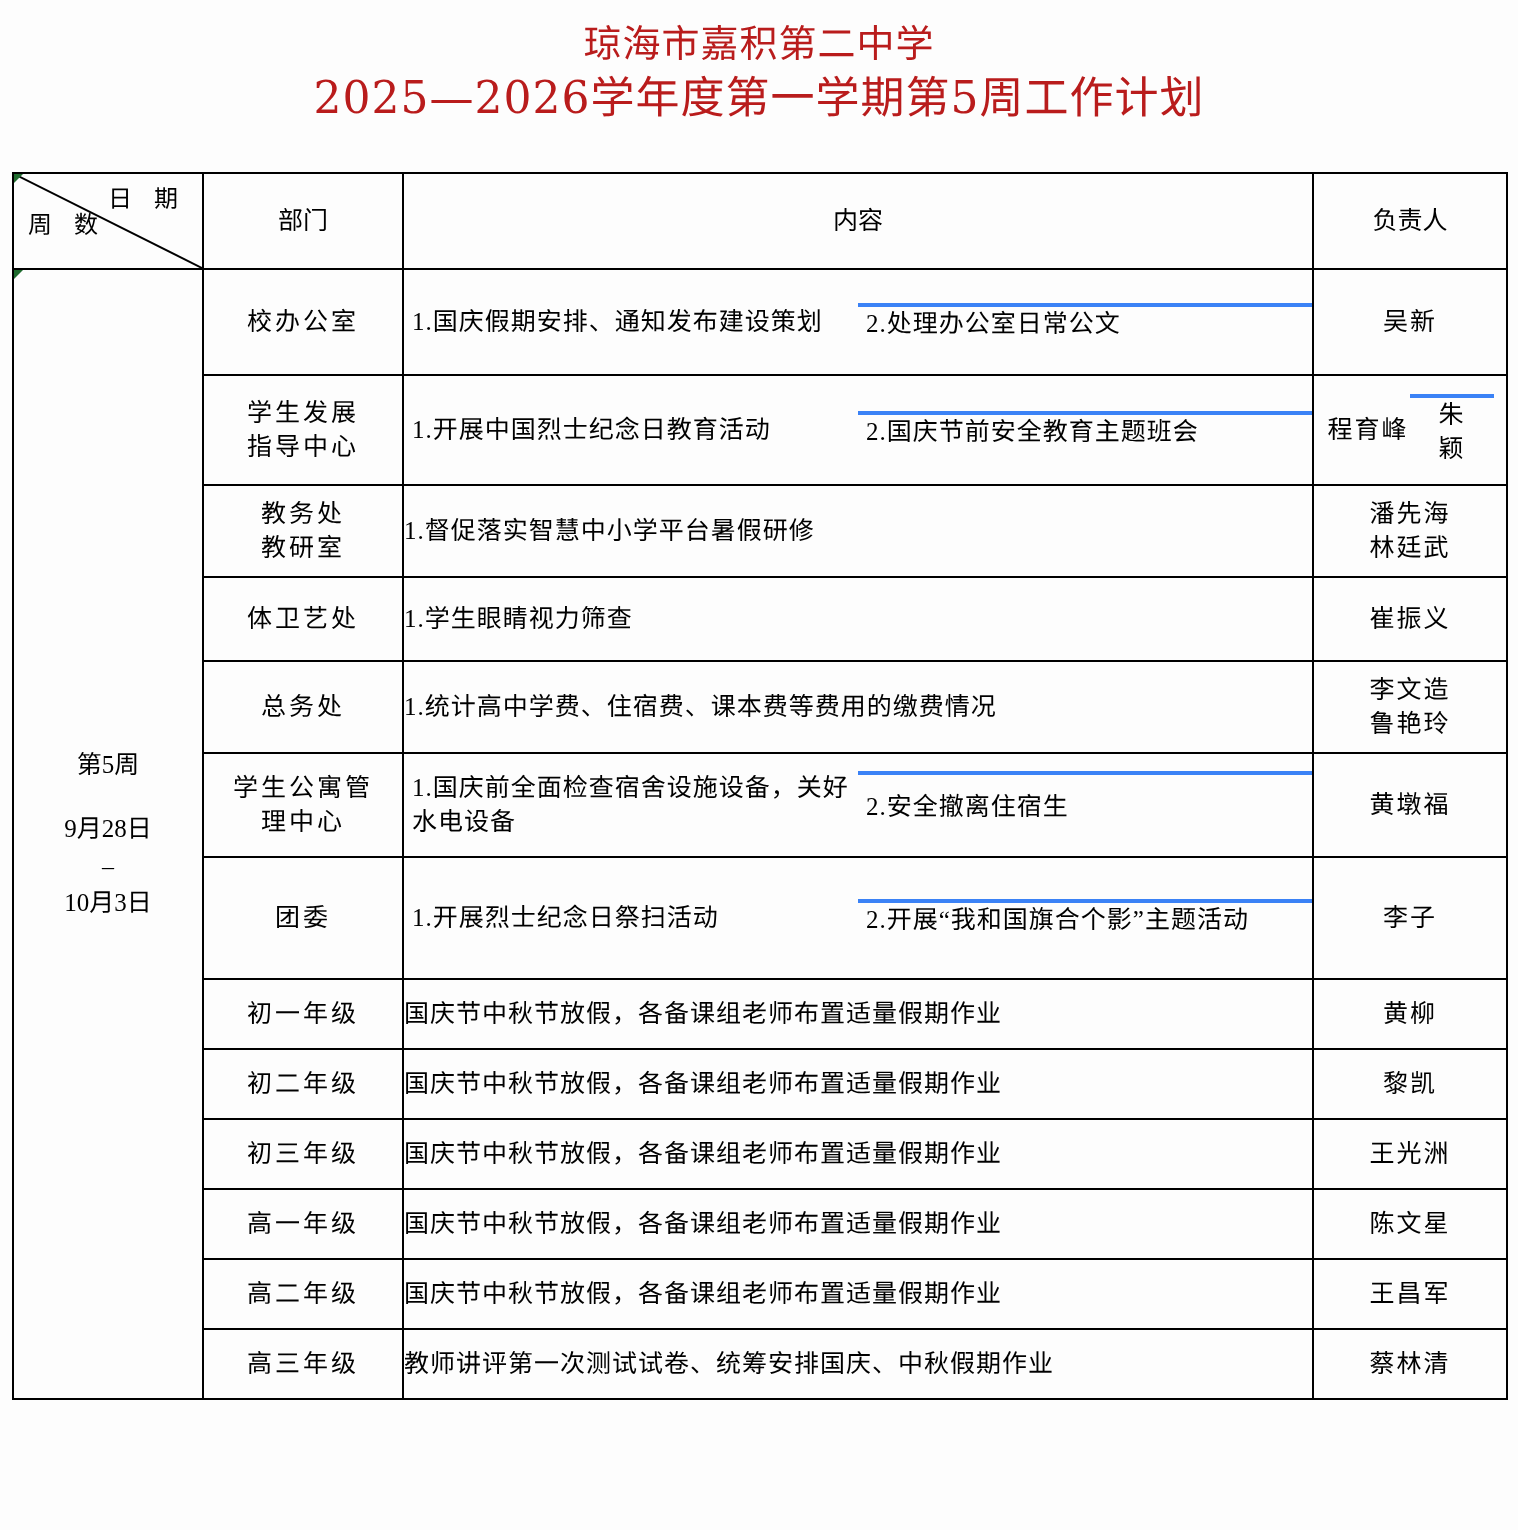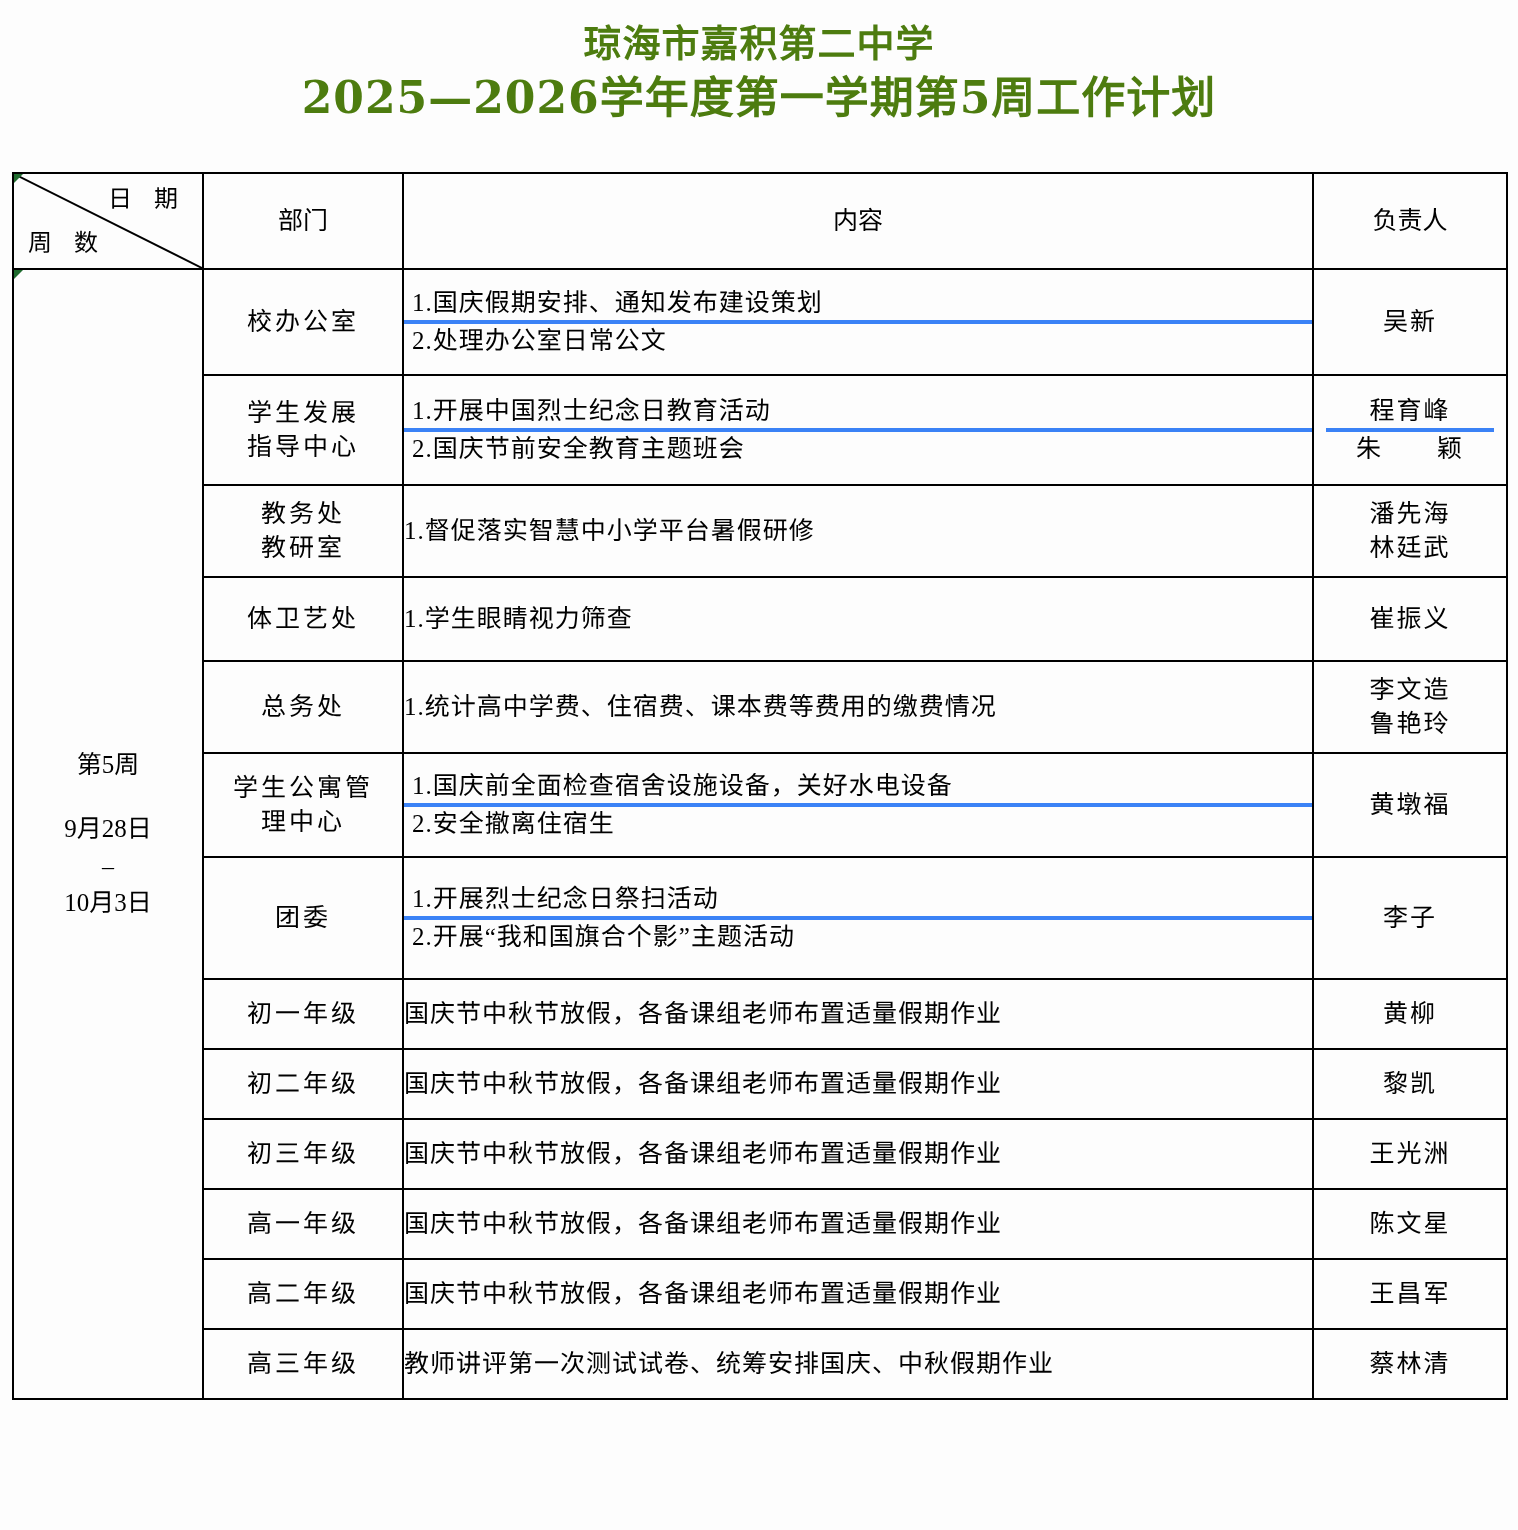--- a/index.html
+++ b/index.html
@@ -26,22 +26,22 @@
   
   .title-block {
     position: absolute;
     left: 0;
     top: 18px;
     width: 1518px;
     text-align: center;
   }
   .title-line {
     font-family: "DejaVu Serif", "Liberation Serif", serif;
-    font-weight: bold;
-    color: #4d7c0f;
+    font-weight: normal;
+    color: #b91c1c;
     letter-spacing: 1px;
     white-space: nowrap;
   }
   .title-line-1 {
     font-size: 38px;
     line-height: 52px;
   }
   .title-line-2 {
     font-size: 44px;
     line-height: 56px;
@@ -102,21 +102,21 @@
     position: absolute;
     right: 16px;
     top: 8px;
     font-size: 24px;
     letter-spacing: 8px;
     white-space: nowrap;
   }
   .corner-week {
     position: absolute;
     left: 14px;
-    bottom: 8px;
+    bottom: 26px;
     font-size: 24px;
     letter-spacing: 8px;
     white-space: nowrap;
   }
 
   
   td.week-cell {
     text-align: center;
     vertical-align: middle;
     font-size: 30px;
@@ -141,21 +141,21 @@
   td.content {
     text-align: left;
     padding-left: 8px;
     font-size: 25px;
     letter-spacing: 1px;
   }
   
   td.content.split { padding: 0; }
   .sub {
     display: flex;
-    flex-direction: column;
+    flex-direction: row;
     height: 100%;
   }
   .sub-item {
     flex: 1 1 0;
     display: flex;
     align-items: center;
     padding-left: 8px;
     box-sizing: border-box;
   }
   .sub-item + .sub-item {

